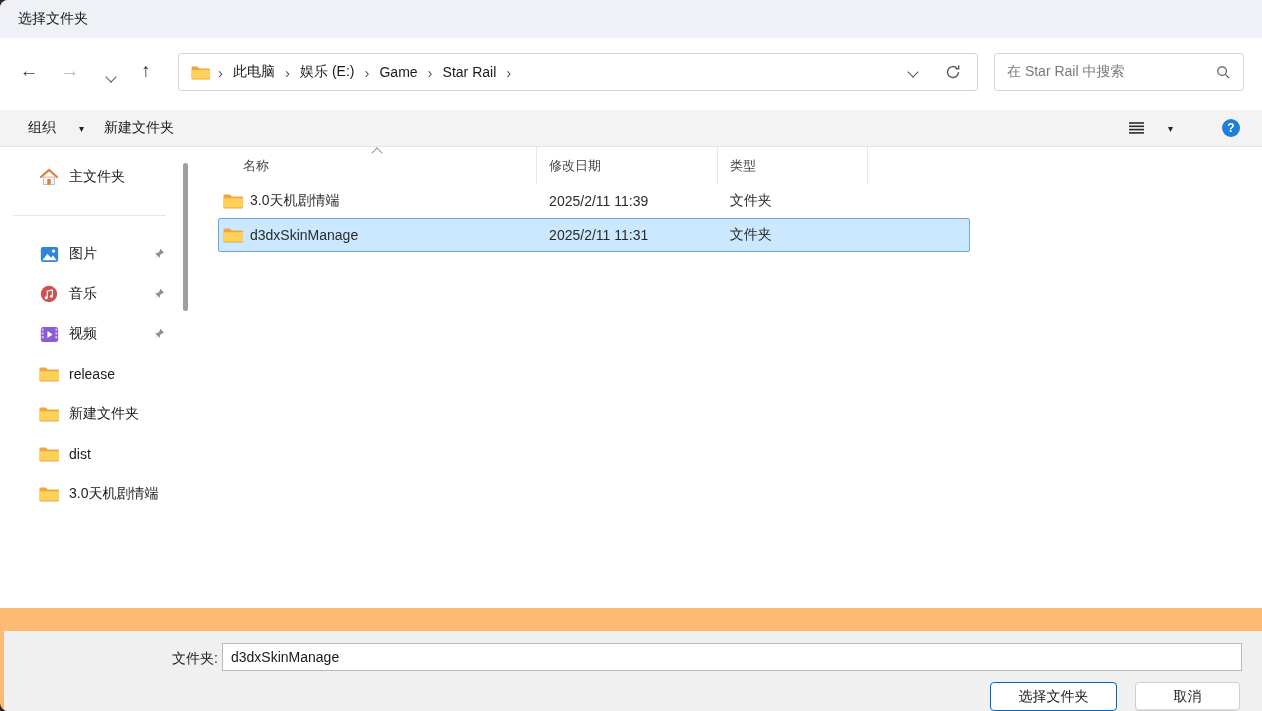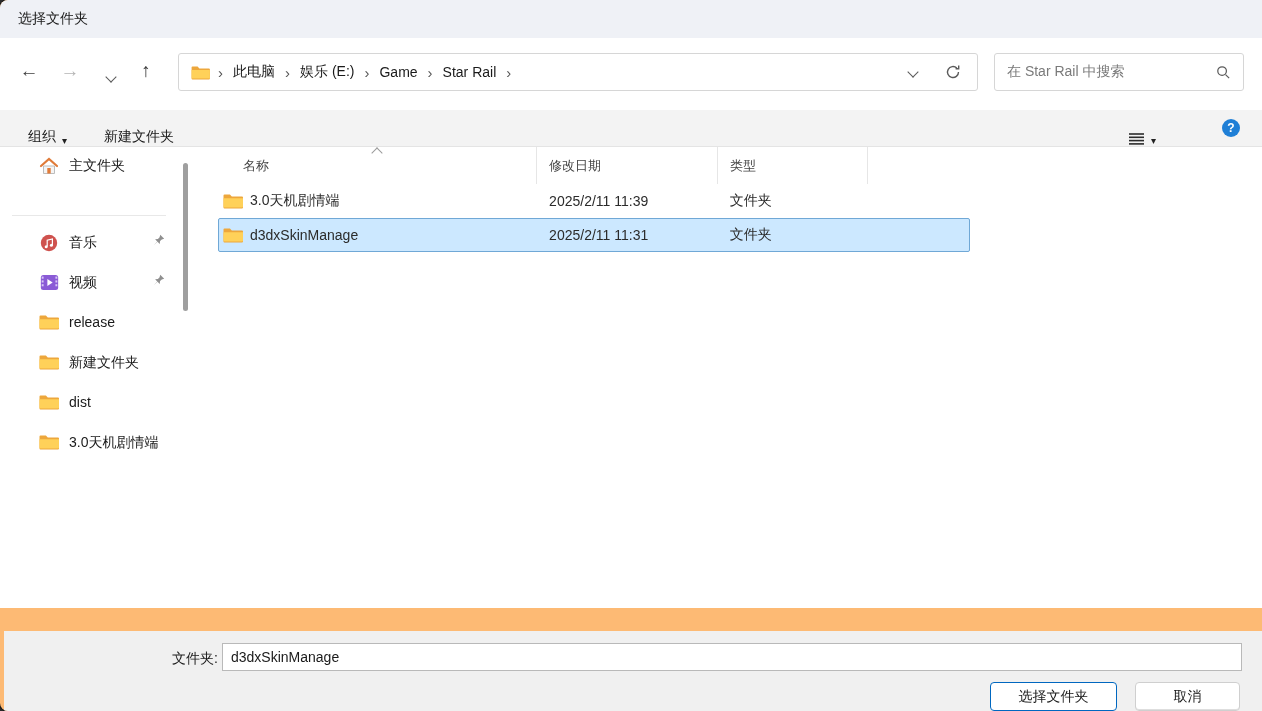--- a/index.html
+++ b/index.html
@@ -25,28 +25,28 @@
   .crumb{padding:0 2px;cursor:pointer;white-space:nowrap;}
   .crumb-sep{color:#555;padding:0 8px;font-size:15px;cursor:pointer;}
   .ab-right{margin-left:auto;display:flex;align-items:center;gap:28px;padding-right:16px;}
   .searchbox{position:absolute;left:994px;top:15px;width:250px;height:38px;border:1px solid #d6d6d6;border-radius:3px;
              background:#fff;display:flex;align-items:center;padding:0 12px;box-sizing:border-box;}
   .searchbox .ph{font-size:14px;color:#7a7a7a;}
   .searchbox svg{margin-left:auto;}
   
   .menurow{position:absolute;top:110px;left:0;right:0;height:36px;background:#f3f3f3;border-bottom:1px solid #e4e4e4;}
   .menu-btn{position:absolute;top:0;height:36px;border:0;background:transparent;font-size:14px;color:#1a1a1a;
-            cursor:pointer;font-family:inherit;display:flex;align-items:flex-end;gap:6px;padding:0 6px;}
+            cursor:pointer;font-family:inherit;display:flex;align-items:center;gap:23px;padding:0 6px;}
   .tri{font-size:10px;color:#222;}
   .help-btn{position:absolute;top:9px;width:18px;height:18px;border-radius:50%;border:0;background:#1f7fd6;color:#fff;
             font-size:12px;font-weight:bold;cursor:pointer;line-height:18px;text-align:center;padding:0;font-family:inherit;}
   
   .main{position:absolute;top:147px;left:0;right:0;height:461px;background:#fff;}
   .sidebar{position:absolute;left:0;top:0;width:178px;height:461px;padding-top:10px;box-sizing:border-box;}
-  .side-item{height:40px;display:flex;padding-left:38px;cursor:pointer;font-size:14px;color:#1a1a1a;}
+  .side-item{height:40px;display:flex;align-items:center;padding-left:38px;cursor:pointer;font-size:14px;color:#1a1a1a;}
   .side-item .ic{width:22px;display:flex;justify-content:center;}
   .side-item .lbl{margin-left:9px;white-space:nowrap;}
   .side-item .pin{margin-left:auto;margin-right:13px;display:flex;}
   .side-divider{border-top:1px solid #e8e8e8;margin:18px 12px;}
   .side-scroll{position:absolute;left:183px;top:16px;width:5px;height:148px;background:#9f9f9f;border-radius:3px;cursor:pointer;}
   
   .filearea{position:absolute;left:218px;top:0;right:0;height:461px;}
   .lheader{display:flex;height:37px;position:relative;}
   .hcell{box-sizing:border-box;border-right:1px solid #e6e6e6;display:flex;align-items:center;font-size:13px;
          color:#454545;cursor:pointer;position:relative;}
@@ -151,20 +151,35 @@
               <path d="M2 9 L10 2 L18 9" stroke="#e07b39" stroke-width="2.2" fill="none" stroke-linecap="round"></path>
               <path d="M4.5 9 v7.5 h11 V9 z" fill="#f4f4f4" stroke="#bdbdbd"></path>
               <rect x="8.3" y="11" width="3.4" height="5.5" fill="#e07b39"></rect>
             </svg>
           </span>
           <span class="lbl">主文件夹</span>
         </div>
         <div class="side-divider"></div>
         <div class="side-item">
           <span class="ic">
+            <svg width="19" height="17" viewBox="0 0 18 16">
+              <rect x="0.8" y="0.8" width="16.4" height="14.4" rx="2" fill="#2f86d8"></rect>
+              <circle cx="12.8" cy="4.8" r="1.6" fill="#fff"></circle>
+              <path d="M2.3 13.4 L7 7.4 L10.4 11 L12.4 8.9 L15.7 13.4 z" fill="#fff"></path>
+            </svg>
+          </span>
+          <span class="lbl">图片</span>
+          <span class="pin">
+            <svg width="12" height="12" viewBox="0 0 12 12">
+              <path d="M7.2 0.8 l4 4 -2.4 0.6 -1.7 1.7 -0.4 2.8 -2.4-2.4 L1 11 l3.5-3.3 -2.4-2.4 2.8-0.4 1.7-1.7 z" fill="#8f8f8f"></path>
+            </svg>
+          </span>
+        </div>
+        <div class="side-item">
+          <span class="ic">
             <svg width="18" height="18" viewBox="0 0 18 18">
               <circle cx="9" cy="9" r="8.2" fill="#cf524e"></circle>
               <path d="M7.2 12.6 V6.2 l5.2-1.3 v6.1" stroke="#fff" stroke-width="1.2" fill="none"></path>
               <circle cx="6.2" cy="12.8" r="1.5" fill="#fff"></circle>
               <circle cx="11.4" cy="11.2" r="1.5" fill="#fff"></circle>
             </svg>
           </span>
           <span class="lbl">音乐</span>
           <span class="pin">
             <svg width="12" height="12" viewBox="0 0 12 12">

